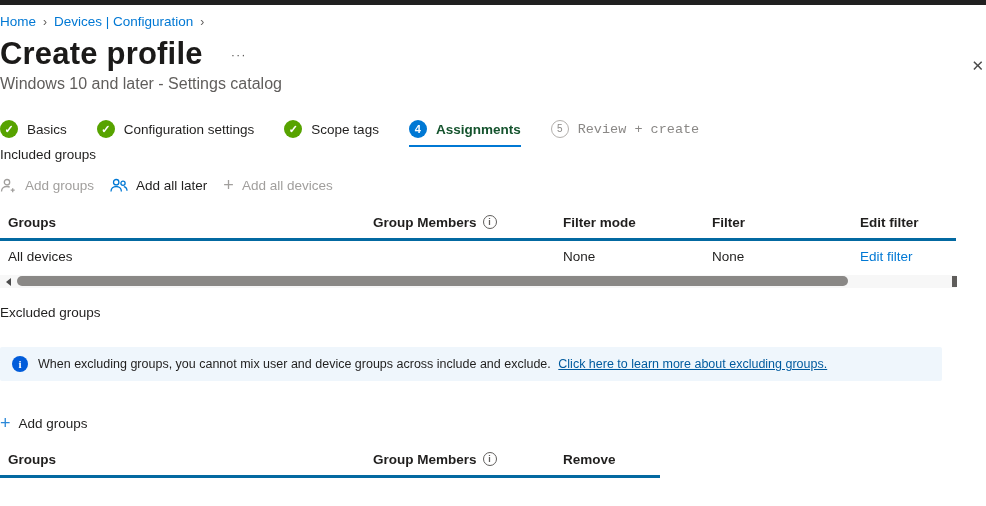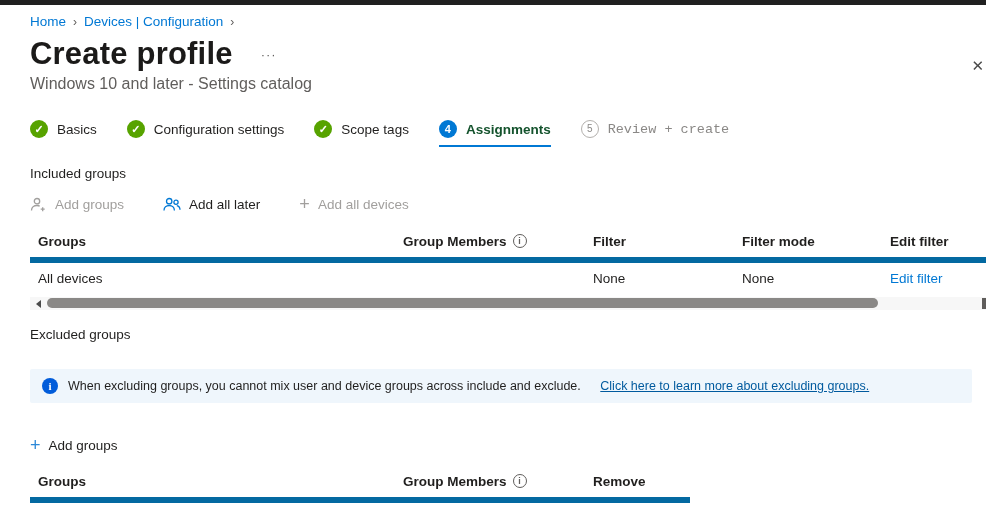--- a/index.html
+++ b/index.html
@@ -6,21 +6,21 @@
   html, body { width: 986px; height: 506px; overflow: hidden; }
   body {
     font-family: "Liberation Sans", sans-serif;
     background: #ffffff;
     color: #201f1e;
     position: relative;
   }
   .topbar {
     width: 100%; height: 5px; background: #202020;
   }
-  .content { padding-left: 30px; position: relative; }
+  .content { position: relative; }
 
   
   .breadcrumb { margin-top: 9px; font-size: 13.5px; display: flex; align-items: center; gap: 7px; }
   .breadcrumb a { color: #0078d4; text-decoration: none; cursor: pointer; }
   .crumb-sep { color: #605e5c; font-size: 12px; }
 
   
   .title-row { margin-top: 7px; display: flex; align-items: center; gap: 28px; }
   .page-title { font-size: 31px; font-weight: 700; color: #1b1a19; letter-spacing: 0.2px; }
   .more-dots { color: #605e5c; font-size: 13px; letter-spacing: 1px; cursor: pointer; }
@@ -41,39 +41,39 @@
   .tab.complete .badge { background: #57a300; color: #fff; font-size: 11px; font-weight: 700; }
   .tab.active .badge { background: #0078d4; color: #fff; font-weight: 700; }
   .tab.upcoming .badge { background: #fff; color: #8a8886; border: 1px solid #b3b0ad; font-size: 10px; }
   .tab.complete .tab-label { color: #201f1e; }
   .tab.active { border-bottom: 2px solid #0078d4; padding-bottom: 7px; }
   .tab.active .tab-label { font-weight: 700; color: #14532d; }
   .tab.upcoming .tab-label { color: #8a8886; font-family: Liberation Mono, monospace; }
 
   
   .section-heading { font-size: 13.5px; color: #201f1e; }
-  .h-included { margin-top: 19px; }
+  .h-included { }
   .h-excluded { margin-top: 17px; }
 
   
-  .toolbar { margin-top: 14px; display: flex; align-items: center; gap: 39px; font-size: 13.5px; }
+  .toolbar { margin-top: 14px; display: flex; align-items: center; gap: 16px; font-size: 13.5px; }
   .tb-btn { display: flex; align-items: center; gap: 8px; cursor: pointer; }
   .tb-btn.disabled { color: #a19f9d; cursor: default; }
   .tb-btn.enabled { color: #201f1e; }
   .tb-btn svg { display: block; }
   .plus-glyph { font-size: 18px; font-weight: 400; line-height: 1; }
   .plus-gray { color: #a19f9d; }
   .plus-blue { color: #2b88d8; }
 
   
   .grid5 { display: grid; grid-template-columns: 365px 190px 149px 148px 1fr; width: 956px; }
   .grid3 { display: grid; grid-template-columns: 365px 190px 1fr; width: 660px; }
   .th, .td { padding: 8px; font-size: 13.5px; }
   .th { font-weight: 700; color: #201f1e; }
-  .thead { border-bottom: 6px solid #0369a1; }
+  .thead { border-bottom: 3px solid #0369a1; }
   .table1 { margin-top: 13px; }
   .table2 { margin-top: 12px; }
   .cell-members { display: flex; align-items: flex-start; gap: 6px; }
   .info-circle {
     width: 14px; height: 14px; border-radius: 50%; border: 1px solid #605e5c;
     color: #605e5c; font-size: 9px; display: inline-flex; align-items: center;
     justify-content: center; font-style: normal; flex: 0 0 14px;
   }
   .link { color: #0078d4; cursor: pointer; text-decoration: none; }
 
@@ -94,21 +94,21 @@
   .banner {
     margin-top: 27px; width: 942px; background: #eff6fc; border-radius: 2px;
     display: flex; align-items: center; gap: 10px; padding: 9px 12px; font-size: 12.5px;
   }
   .banner-info-icon {
     width: 16px; height: 16px; border-radius: 50%; background: #015cda; color: #fff;
     font-size: 11px; font-weight: 700; display: flex; align-items: center;
     justify-content: center; flex: 0 0 16px; font-family: "Liberation Serif", serif;
   }
   .banner-text { color: #201f1e; }
-  .banner-link { color: #005a9e; text-decoration: underline; cursor: pointer; margin-left: 16px; }
+  .banner-link { color: #005a9e; text-decoration: underline; cursor: pointer; margin-left: 4px; }
 
   .add-groups-2 { margin-top: 33px; font-size: 13.5px; }
 </style>
 </head>
 <body>
 
 <div class="topbar"></div>
 
 <div class="content">
 
@@ -186,22 +186,22 @@
     </div>
   </div>
 
   <div class="table1">
     <div class="grid5 thead">
       <div class="th">Groups</div>
       <div class="th cell-members">
         <span>Group Members</span>
         <span class="info-circle">i</span>
       </div>
+      <div class="th">Filter mode</div>
       <div class="th">Filter</div>
-      <div class="th">Filter mode</div>
       <div class="th">Edit filter</div>
     </div>
     <div class="grid5">
       <div class="td">All devices</div>
       <div class="td"></div>
       <div class="td">None</div>
       <div class="td">None</div>
       <div class="td"><a class="link">Edit filter</a></div>
     </div>
   </div>

